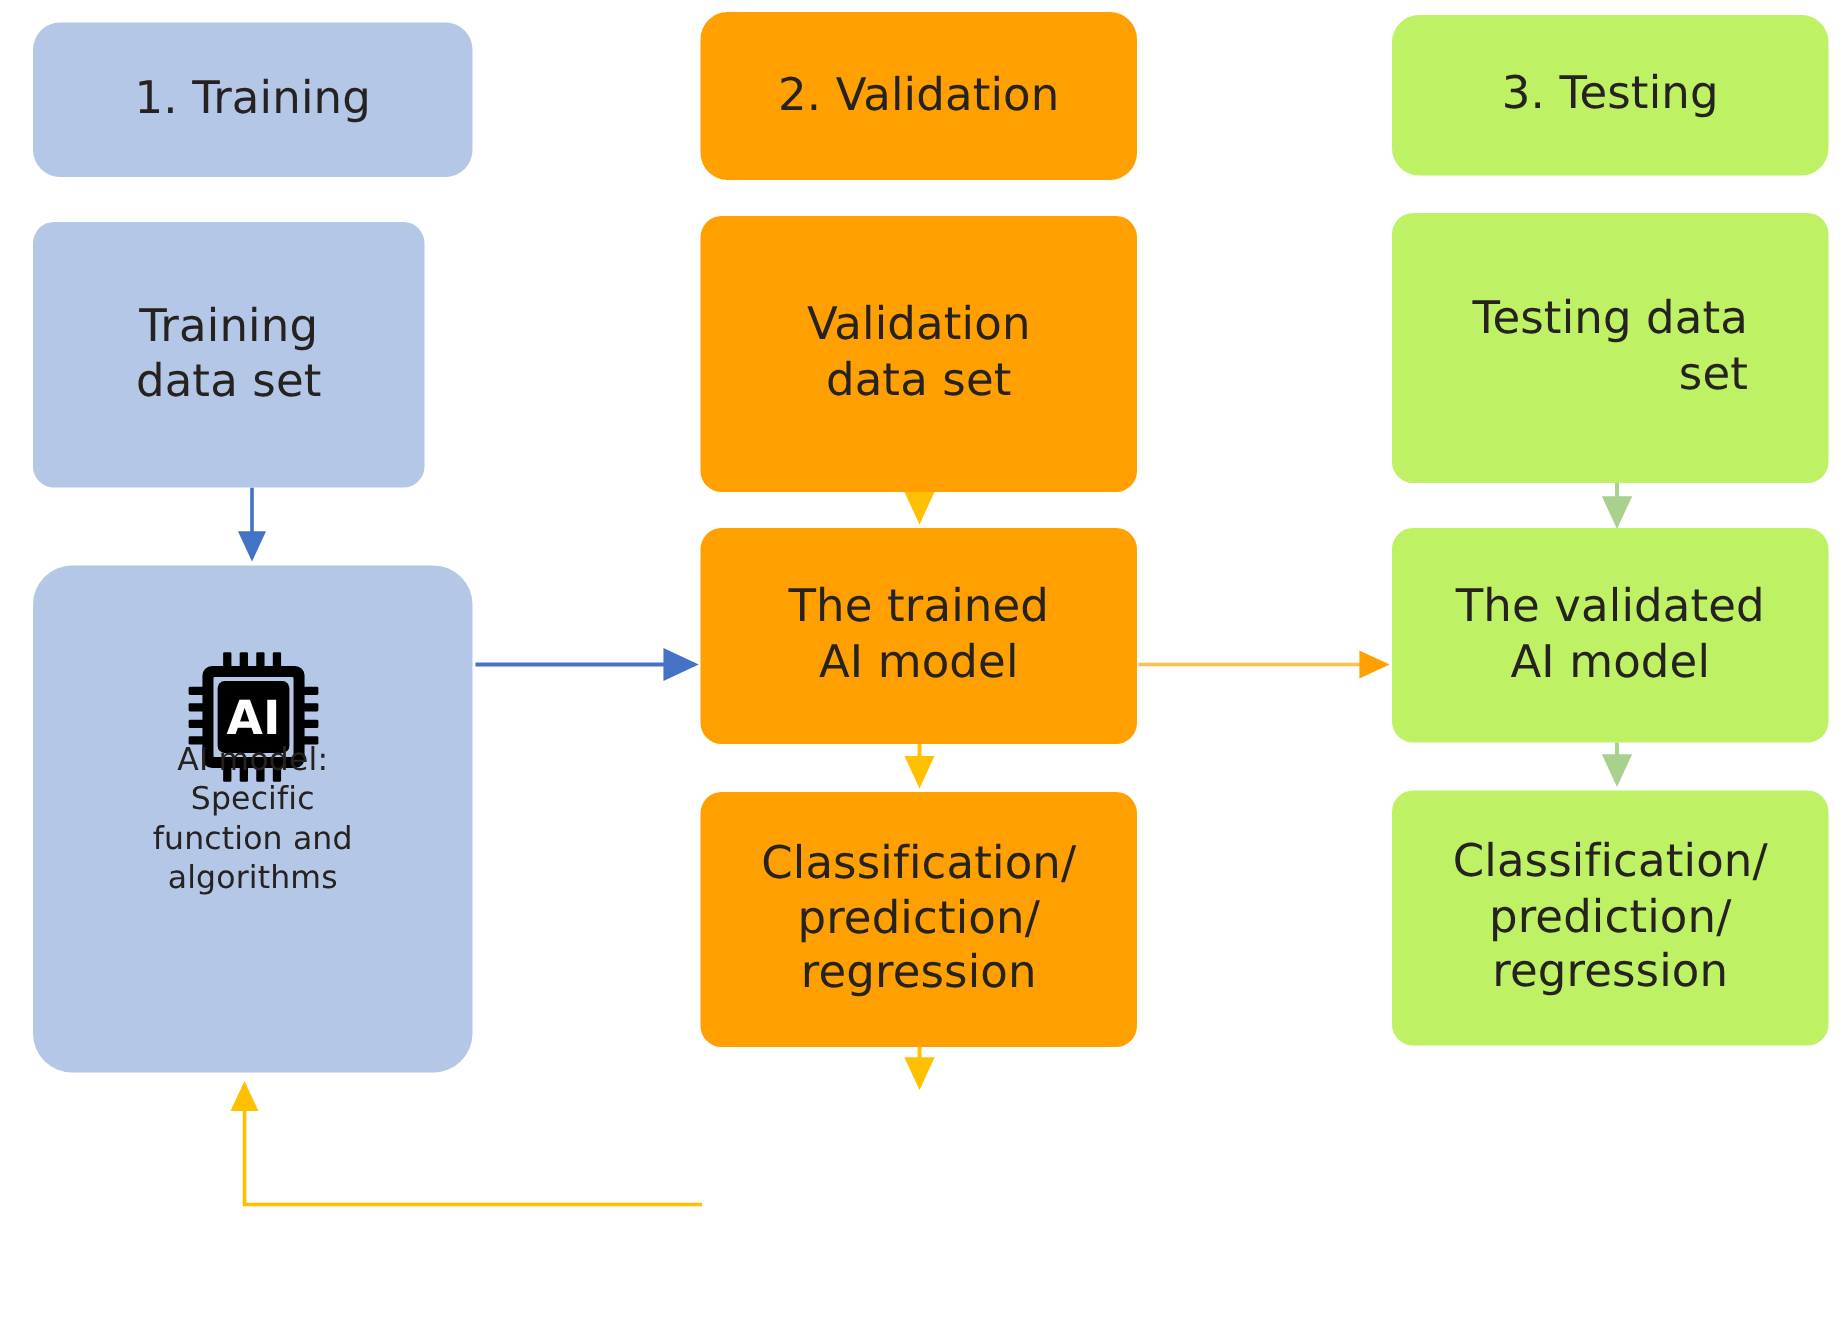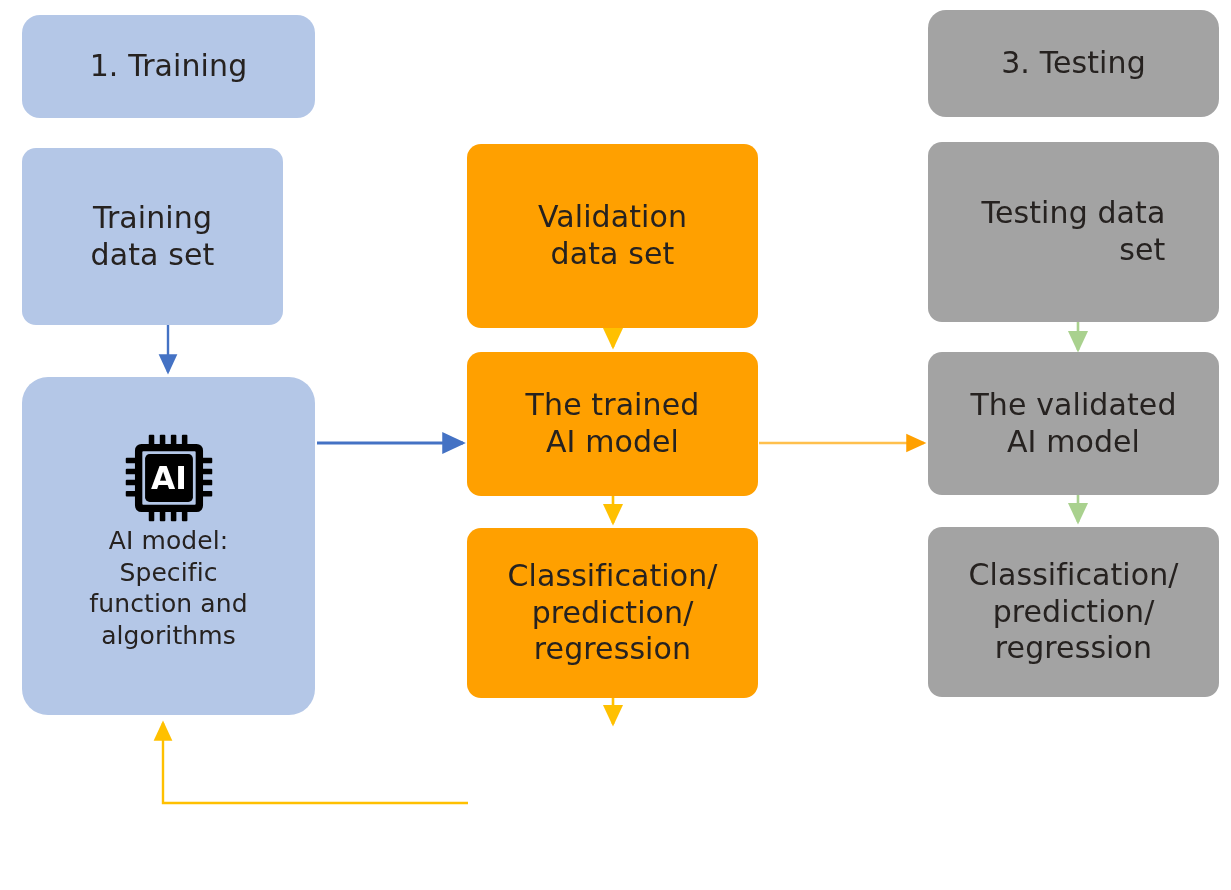--- a/index.html
+++ b/index.html
@@ -30,39 +30,38 @@
     color: #262220;
     font-size: 30px;
     line-height: 1.22;
     padding: 6px 10px;
     white-space: pre-line;
     letter-spacing: 0.1px;
   }
   .node.header { border-radius: 18px; }
   .node.blue   { background: #b4c7e7; }
   .node.orange { background: #ffa000; }
-  .node.green  { background: #a3a3a3; }
+  .node.green  { background: #bef264; }
 
   .node.aimodel {
     flex-direction: column;
     justify-content: flex-start;
     padding-top: 18px;
     border-radius: 26px;
   }
   .ai-icon {
     width: 92px;
     height: 92px;
     margin-bottom: 6px;
     flex: 0 0 auto;
   }
   .ai-label {
     white-space: pre-line;
-    font-size: 25px;
+    font-size: 21px;
     line-height: 1.26;
-    margin-top: 32px;
   }
 
   svg.edges {
     position: absolute;
     left: 0;
     top: 0;
     width: 1231px;
     height: 890px;
     pointer-events: none;
   }
@@ -149,20 +148,23 @@
           <text x="50" y="62" font-family="'DejaVu Sans','Liberation Sans',sans-serif" font-size="34" font-weight="bold" fill="#ffffff" text-anchor="middle">AI</text>
         </g>
       </svg>
     </span>
     <span class="ai-label">AI model:
 Specific
 function and
 algorithms</span>
   </div>
 
+  <div class="node header orange" style="left:467px; top:8px; width:291px; height:112px;">
+    <span>2. Validation</span>
+  </div>
 
   <div class="node orange" style="left:467px; top:144px; width:291px; height:184px;">
     <span>Validation
 data set</span>
   </div>
 
   <div class="node orange" style="left:467px; top:352px; width:291px; height:144px;">
     <span>The trained
 AI model</span>
   </div>

